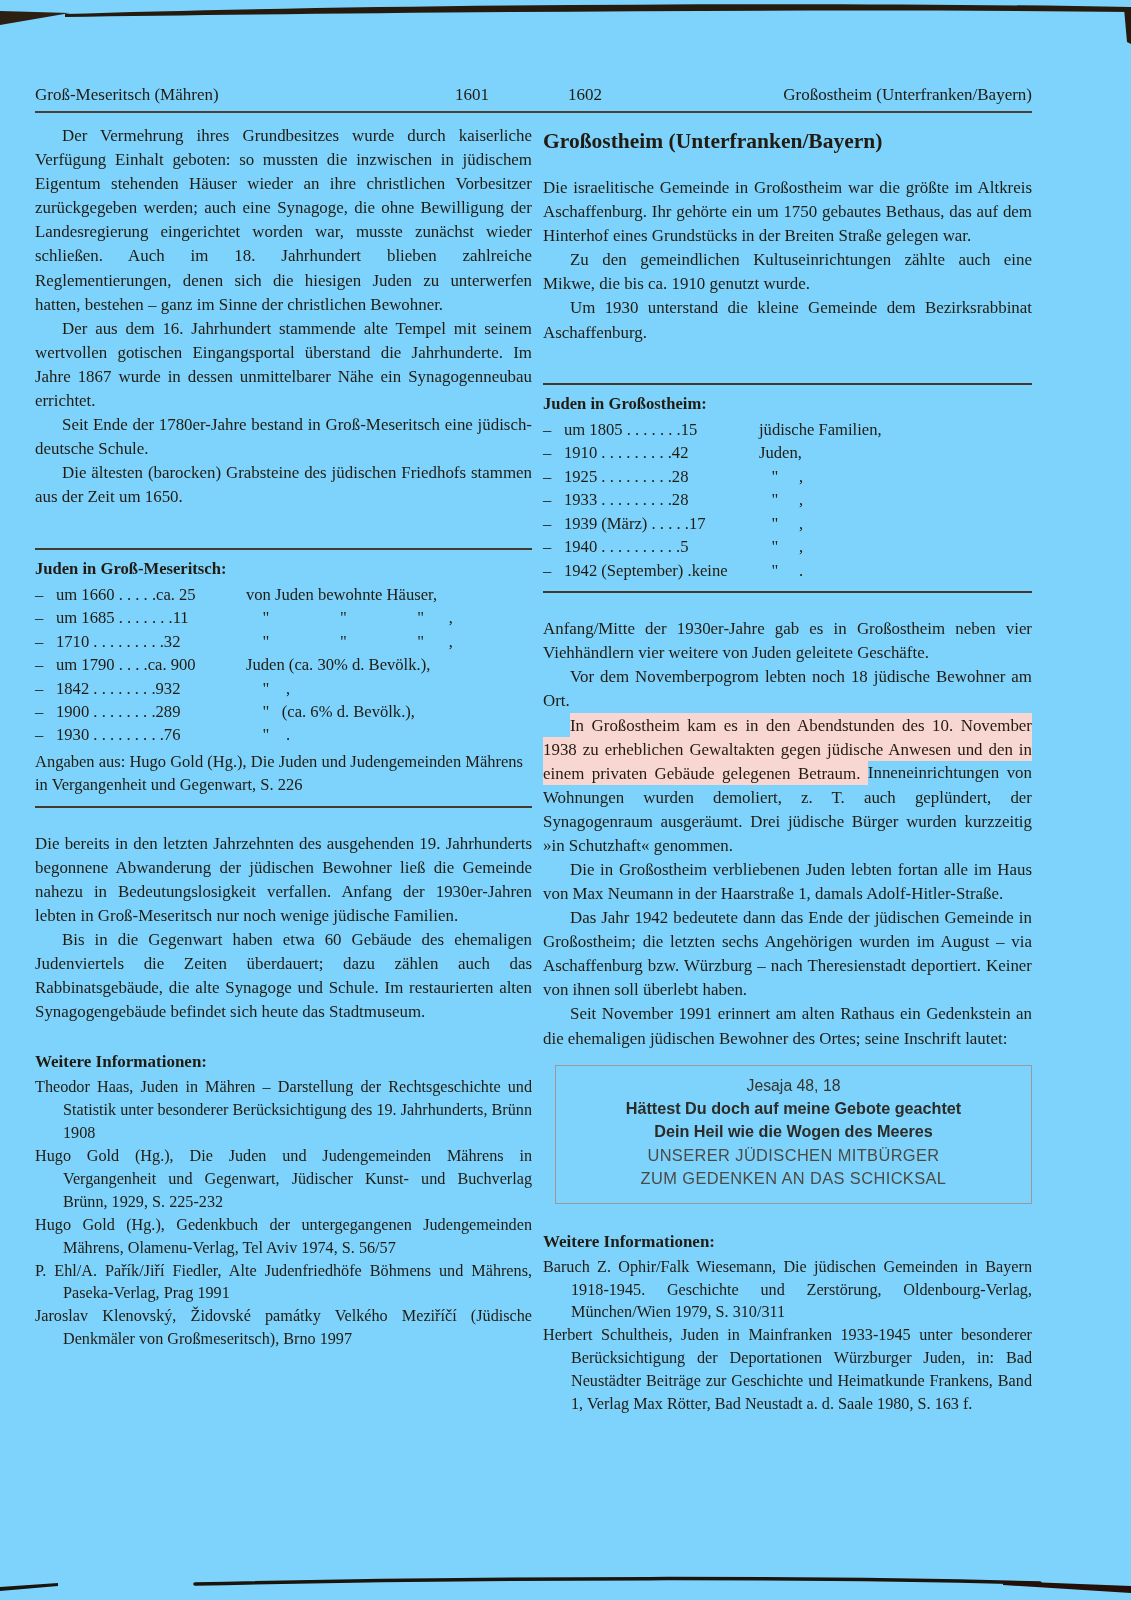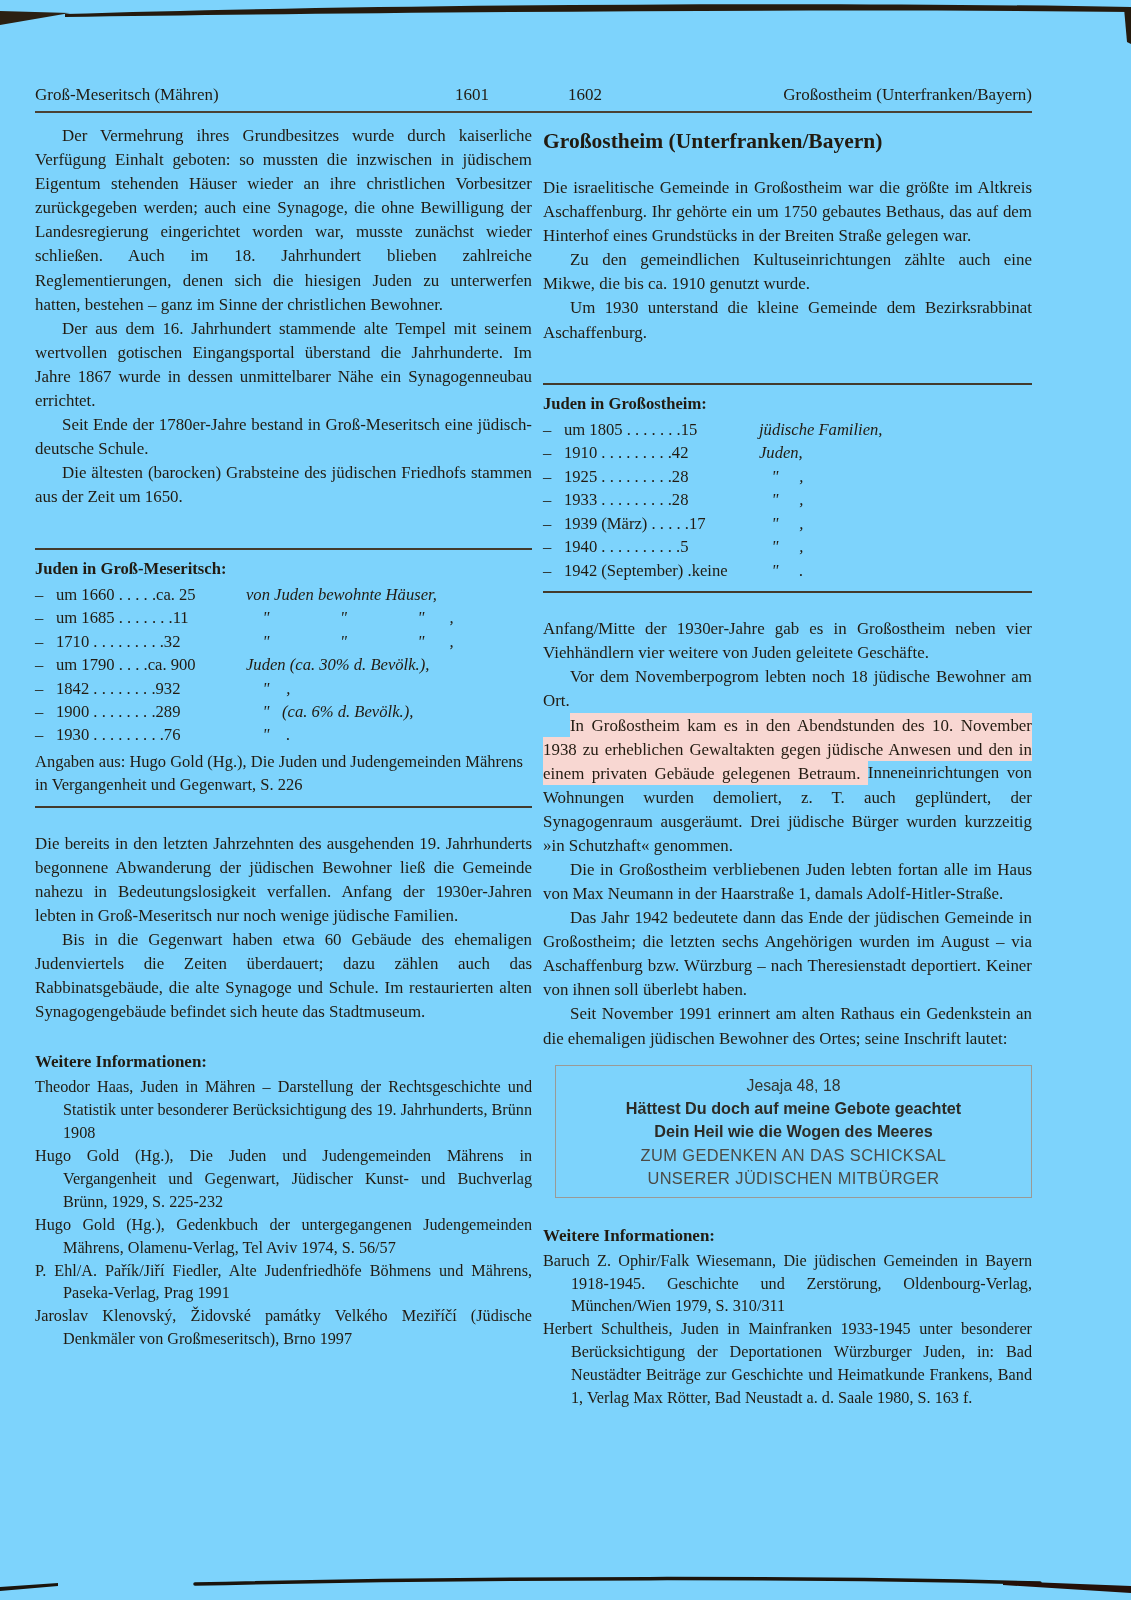--- a/index.html
+++ b/index.html
@@ -41,38 +41,38 @@
     padding:7px 0 9px 0;
     font-size:16.6px;line-height:23.4px;
   }
   .dt-title{font-weight:bold;margin-bottom:3px;}
   .dt-row{display:flex;white-space:pre;}
   .dt-dash{flex:0 0 21px;}
   .dt-ev{display:inline-flex;justify-content:flex-start;flex:0 0 168px;}
   .dt-ev-r{flex-basis:173px;}
   .dt-entry{white-space:pre;}
   .dt-value{text-align:right;white-space:pre;}
-  .dt-desc{white-space:pre;margin-left:22px;font-style:italic;}
+  .dt-desc{white-space:pre;margin-left:22px;}
   .dt-source{margin-top:3px;font-size:16.5px;line-height:23.4px;text-align:left;white-space:normal;}
 
   
   .info-title{font-weight:bold;font-size:17px;margin:26px 0 2px 0;line-height:24px;}
   .bib{
     margin:0;font-size:16.2px;line-height:22.9px;text-align:justify;
     padding-left:28px;text-indent:-28px;hyphens:none;
   }
 
   
   .hl{background:#f8d7d2;padding:2.5px 0;box-decoration-break:clone;-webkit-box-decoration-break:clone;}
 
   
   .memorial{
     margin:14px 0 18px 12px;
     border:1.3px solid #9a9a96;
-    padding:8px 8px 6px 8px;
+    padding:8px 8px 12px 8px;
     text-align:center;
     font-family:"Liberation Sans","DejaVu Sans",sans-serif;
     font-size:15.8px;line-height:23.4px;color:#35342f;
   }
   .mem-bold{font-weight:bold;font-size:16.2px;color:#2c2b26;}
   .mem-caps{font-size:16.4px;letter-spacing:0.4px;color:#4b4a45;}
   .mem-line{display:block;}
 
   
   .artifacts{position:absolute;top:0;left:0;pointer-events:none;}
@@ -199,22 +199,22 @@
     <p class="body indent"><span class="hl">In Großostheim kam es in den Abendstunden des 10. November 1938 zu erheblichen Gewaltakten gegen jüdische Anwesen und den in einem privaten Gebäude gelegenen Betraum. </span><span>Inneneinrichtungen von Wohnungen wurden demoliert, z. T. auch geplündert, der Synagogenraum ausgeräumt. Drei jüdische Bürger wurden kurzzeitig »in Schutzhaft« genommen.</span></p>
 
     <p class="body indent">Die in Großostheim verbliebenen Juden lebten fortan alle im Haus von Max Neumann in der Haarstraße 1, damals Adolf-Hitler-Straße.</p>
     <p class="body indent">Das Jahr 1942 bedeutete dann das Ende der jüdischen Gemeinde in Großostheim; die letzten sechs Angehörigen wurden im August – via Aschaffenburg bzw. Würzburg – nach Theresienstadt deportiert. Keiner von ihnen soll überlebt haben.</p>
     <p class="body indent">Seit November 1991 erinnert am alten Rathaus ein Gedenkstein an die ehemaligen jüdischen Bewohner des Ortes; seine Inschrift lautet:</p>
 
     <div class="memorial">
       <span class="mem-line">Jesaja 48, 18</span>
       <span class="mem-line mem-bold">Hättest Du doch auf meine Gebote geachtet</span>
       <span class="mem-line mem-bold">Dein Heil wie die Wogen des Meeres</span>
+      <span class="mem-line mem-caps">UNSERER JÜDISCHEN MITBÜRGER</span>
       <span class="mem-line mem-caps">ZUM GEDENKEN AN DAS SCHICKSAL</span>
-      <span class="mem-line mem-caps">UNSERER JÜDISCHEN MITBÜRGER</span>
     </div>
 
     <div class="info-title">Weitere Informationen:</div>
     <p class="bib">Baruch Z. Ophir/Falk Wiesemann, Die jüdischen Gemeinden in Bayern 1918-1945. Geschichte und Zerstörung, Oldenbourg-Verlag, München/Wien 1979, S. 310/311</p>
     <p class="bib">Herbert Schultheis, Juden in Mainfranken 1933-1945 unter besonderer Berücksichtigung der Deportationen Würzburger Juden, in: Bad Neustädter Beiträge zur Geschichte und Heimatkunde Frankens, Band 1, Verlag Max Rötter, Bad Neustadt a. d. Saale 1980, S. 163 f.</p>
   </div>
 
   <svg class="artifacts" width="1131" height="1600" viewBox="0 0 1131 1600">
     <path d="M65,14 C350,5 800,1 1131,7 L1131,12 C800,8 350,13 65,17 Z" fill="#241a0e"></path>
     <path d="M0,11 L70,13 L0,25 Z" fill="#2b2012"></path>

